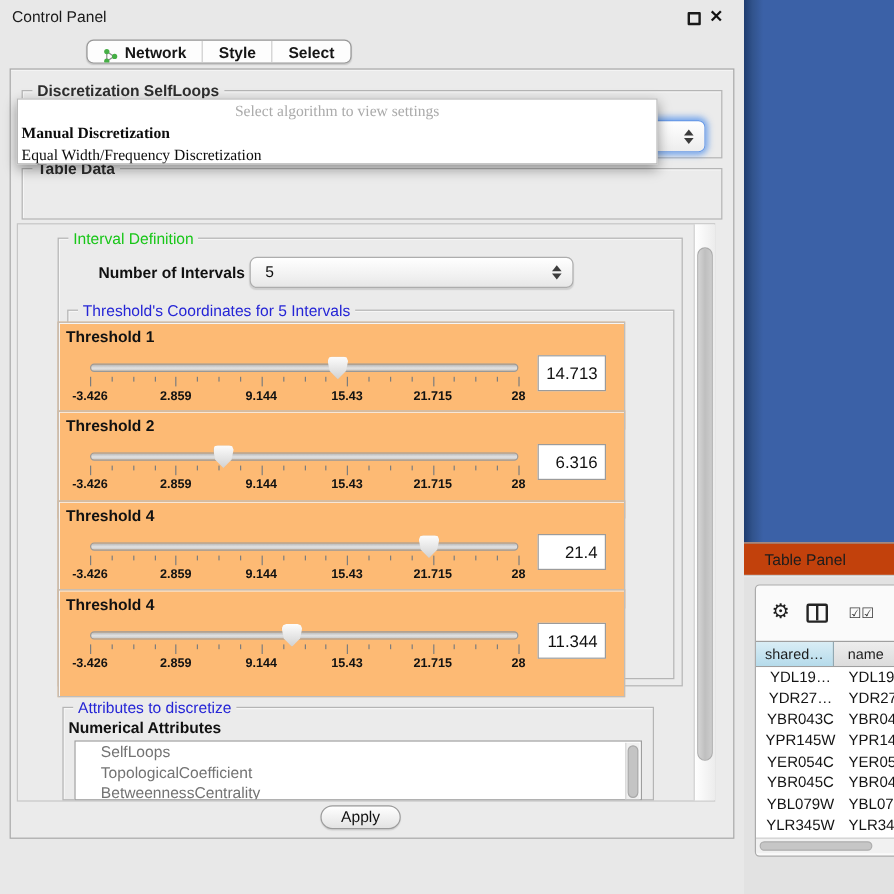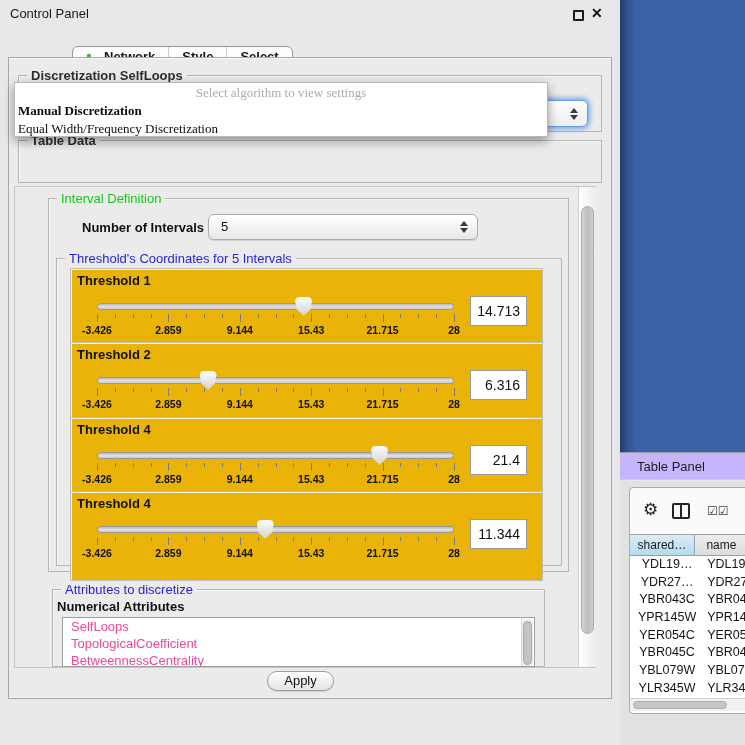--- a/index.html
+++ b/index.html
@@ -6,21 +6,21 @@
   html,body { width:745px; height:745px; overflow:hidden; }
   body { font-family:"Liberation Sans", sans-serif; background:#e9e9e9; position:relative; }
   #app { position:absolute; inset:0; width:745px; height:745px; overflow:hidden; }
 
   
   #control-panel { position:absolute; left:0; top:0; width:620px; height:745px; background:#e8e8e8; }
   .cp-title { position:absolute; left:10px; top:6px; font-size:13px; color:#1a1a1a; }
   .float-btn { position:absolute; left:573px; top:10px; width:11px; height:11px; border:2px solid #1a1a1a; border-radius:1px; }
   .close-btn { position:absolute; left:591px; top:5px; font-size:14px; font-weight:700; color:#111; }
 
-  .tabbar-top { position:absolute; left:72px; top:33px; height:20px; display:inline-flex; background:#fdfdfd; border:1px solid #989898; border-radius:6px; overflow:hidden; box-shadow:0 1px 1px rgba(0,0,0,.15);margin-top:13px; }
+  .tabbar-top { position:absolute; left:72px; top:33px; height:20px; display:inline-flex; background:#fdfdfd; border:1px solid #989898; border-radius:6px; overflow:hidden; box-shadow:0 1px 1px rgba(0,0,0,.15); }
   .tabbar-bottom { position:absolute; left:140px; top:703px; height:24px; display:inline-flex; background:#fdfdfd; border:1px solid #989898; border-radius:6px; overflow:hidden; box-shadow:0 1px 1px rgba(0,0,0,.15); }
   .tab { padding:0 13px; line-height:23px; font-size:13px; font-weight:700; color:#161616; border-left:1px solid #cdcdcd; white-space:nowrap; display:flex; align-items:center; gap:5px; }
   .tabbar-bottom .tab { line-height:22px; }
   .tab:first-child { border-left:none; }
   .tab.selected { background:linear-gradient(#989898,#6e6e6e); color:#e9e9e9; border-left:none; border-radius:5px; }
   .tab.selected + .tab { border-left:none; }
   .net-ico { width:13px; height:13px; display:inline-block; }
 
   .content-frame { position:absolute; left:8px; top:57px; width:604px; height:642px; background:#ebebeb; border:1px solid #a8a8a8; box-shadow:inset 0 1px 0 #f8f8f8; }
 
@@ -48,48 +48,48 @@
   
   #scroll-region { position:absolute; left:14px; top:186px; width:582px; height:482px; border:1px solid #c6c6c6; background:#ebebeb; }
   #v-scrollbar { position:absolute; left:578px; top:187px; width:18px; height:480px; background:linear-gradient(90deg,#ffffff,#ececec); border-left:1px solid #d2d2d2; }
   #v-scrollbar .thumb { position:absolute; left:2px; top:19px; width:13px; height:428px; border-radius:7px; background:linear-gradient(90deg,#d4d4d4,#bfbfbf 50%,#cccccc); border:1px solid #ababab; }
 
   #interval-group { left:48px; top:198px; width:521px; height:374px; }
   #noi-label { position:absolute; left:82px; top:220px; font-size:13px; font-weight:700; color:#111; }
   #noi-combo { left:208px; top:214px; width:270px; height:26px; }
   #thr-group { left:56px; top:258px; width:506px; height:308px; }
 
-  .thr-box { position:absolute; left:70px; width:473px; height:90px; border:1px solid #bdbdbd; background:#eab308; box-shadow:inset 1px 1px 0 #f5f5f5; }
+  .thr-box { position:absolute; left:48px; width:473px; height:90px; border:1px solid #bdbdbd; background:#fdba74; box-shadow:inset 1px 1px 0 #f5f5f5; }
   .thr-label { position:absolute; left:6px; top:4px; font-size:13px; font-weight:700; color:#111; }
   .slider { position:absolute; left:26px; top:28px; width:357px; height:40px; }
   .slider .track { position:absolute; left:0; top:6px; width:100%; height:7px; border-radius:4px; background:linear-gradient(#b9b9b9,#e2e2e2 55%,#c8c8c8); border:1px solid #999; }
   .slider .thumb { position:absolute; top:0; width:17px; height:19px; margin-left:-8px;
       background:linear-gradient(#fdfdfd,#d2d2d2); filter:drop-shadow(0 0 1px #777);
       clip-path:polygon(50% 100%, 10% 64%, 0% 20%, 7% 5%, 22% 0%, 78% 0%, 93% 5%, 100% 20%, 90% 64%); }
   .slider .ticks { position:absolute; left:0; top:17px; width:100%; height:9px; }
   .slider .tick { position:absolute; top:0; width:1px; background:#7d7d7d; }
   .slider .tick.minor { height:4px; }
   .slider .tick.major { height:8px; }
   .slider .tick-labels { position:absolute; left:0; top:27px; width:100%; height:12px; }
   .slider .tick-label { position:absolute; transform:translateX(-50%); font-size:10.5px; font-weight:700; color:#111; white-space:nowrap; }
   .thr-field { position:absolute; left:399px; top:27px; width:57px; height:30px; background:#fff; border:1px solid #9b9b9b; font-size:14px; color:#111; text-align:right; line-height:28px; padding-right:6px; }
 
   #attr-group { left:52px; top:589px; width:493px; height:78px; }
   #attr-sub { position:absolute; left:57px; top:599px; font-size:13px; font-weight:700; color:#111; }
   #attr-list { position:absolute; left:62px; top:617px; width:473px; height:50px; background:#fff; border:1px solid #9e9e9e; overflow:hidden; }
-  #attr-list .item { font-size:13px; color:#ec4899; line-height:17px; padding-left:8px; white-space:nowrap; }
+  #attr-list .item { font-size:13px; color:#737373; line-height:17px; padding-left:21px; white-space:nowrap; }
   #attr-vsb { position:absolute; right:1px; top:1px; width:12px; height:48px; background:#f0f0f0; border-left:1px solid #d5d5d5; }
   #attr-vsb .thumb { position:absolute; left:1px; top:2px; width:9px; height:44px; border-radius:5px; background:#c4c4c4; border:1px solid #a9a9a9; }
 
   #apply-btn { position:absolute; left:267px; top:671px; width:67px; height:20px; border:1px solid #9c9c9c; border-radius:10px; background:linear-gradient(#ffffff,#e3e3e3); font-size:13px; color:#111; text-align:center; line-height:18px; box-shadow:0 1px 1px rgba(0,0,0,.12); }
 
   
   #desktop { position:absolute; left:620px; top:0; width:125px; height:452px; background:linear-gradient(90deg,#1e3c6f 0px,#31538c 7px,#3b61a7 16px,#3b61a7); }
 
-  #table-strip { position:absolute; left:620px; top:452px; width:125px; height:28px; background:#c4b5fd; border-top:1px solid #9a9a9a; border-bottom:1px solid #cdcdcd; }
+  #table-strip { position:absolute; left:620px; top:452px; width:125px; height:28px; background:#c2410c; border-top:1px solid #9a9a9a; border-bottom:1px solid #cdcdcd; }
   #table-strip .t { position:absolute; left:17px; top:6px; font-size:13px; color:#1c1c1c; }
   #table-area { position:absolute; left:620px; top:481px; width:125px; height:264px; background:#e2e2e2; }
   #table-card { position:absolute; left:9px; top:6px; width:120px; height:227px; background:#fafafa; border:1px solid #ababab; border-radius:4px 0 0 4px; overflow:hidden; }
   #tc-toolbar { position:relative; height:46px; }
   .gear-glyph { position:absolute; left:13px; top:13px; font-size:17px; color:#1e1e1e; line-height:17px; }
   .split-ico { position:absolute; left:42px; top:15px; width:18px; height:16px; border:2px solid #242424; border-radius:2px; }
   .split-ico::after { content:""; position:absolute; left:6px; top:0; width:2px; height:12px; background:#242424; }
   .cbx-ico { position:absolute; left:77px; top:16px; font-size:12px; color:#3a3a3a; letter-spacing:0px; }
   #tc-head { position:relative; height:22px; display:flex; border-top:1px solid #9f9f9f; border-bottom:1px solid #9f9f9f; }
   #tc-head .th { font-size:12px; color:#1c1c1c; text-align:center; line-height:20px; overflow:hidden; white-space:nowrap; }

